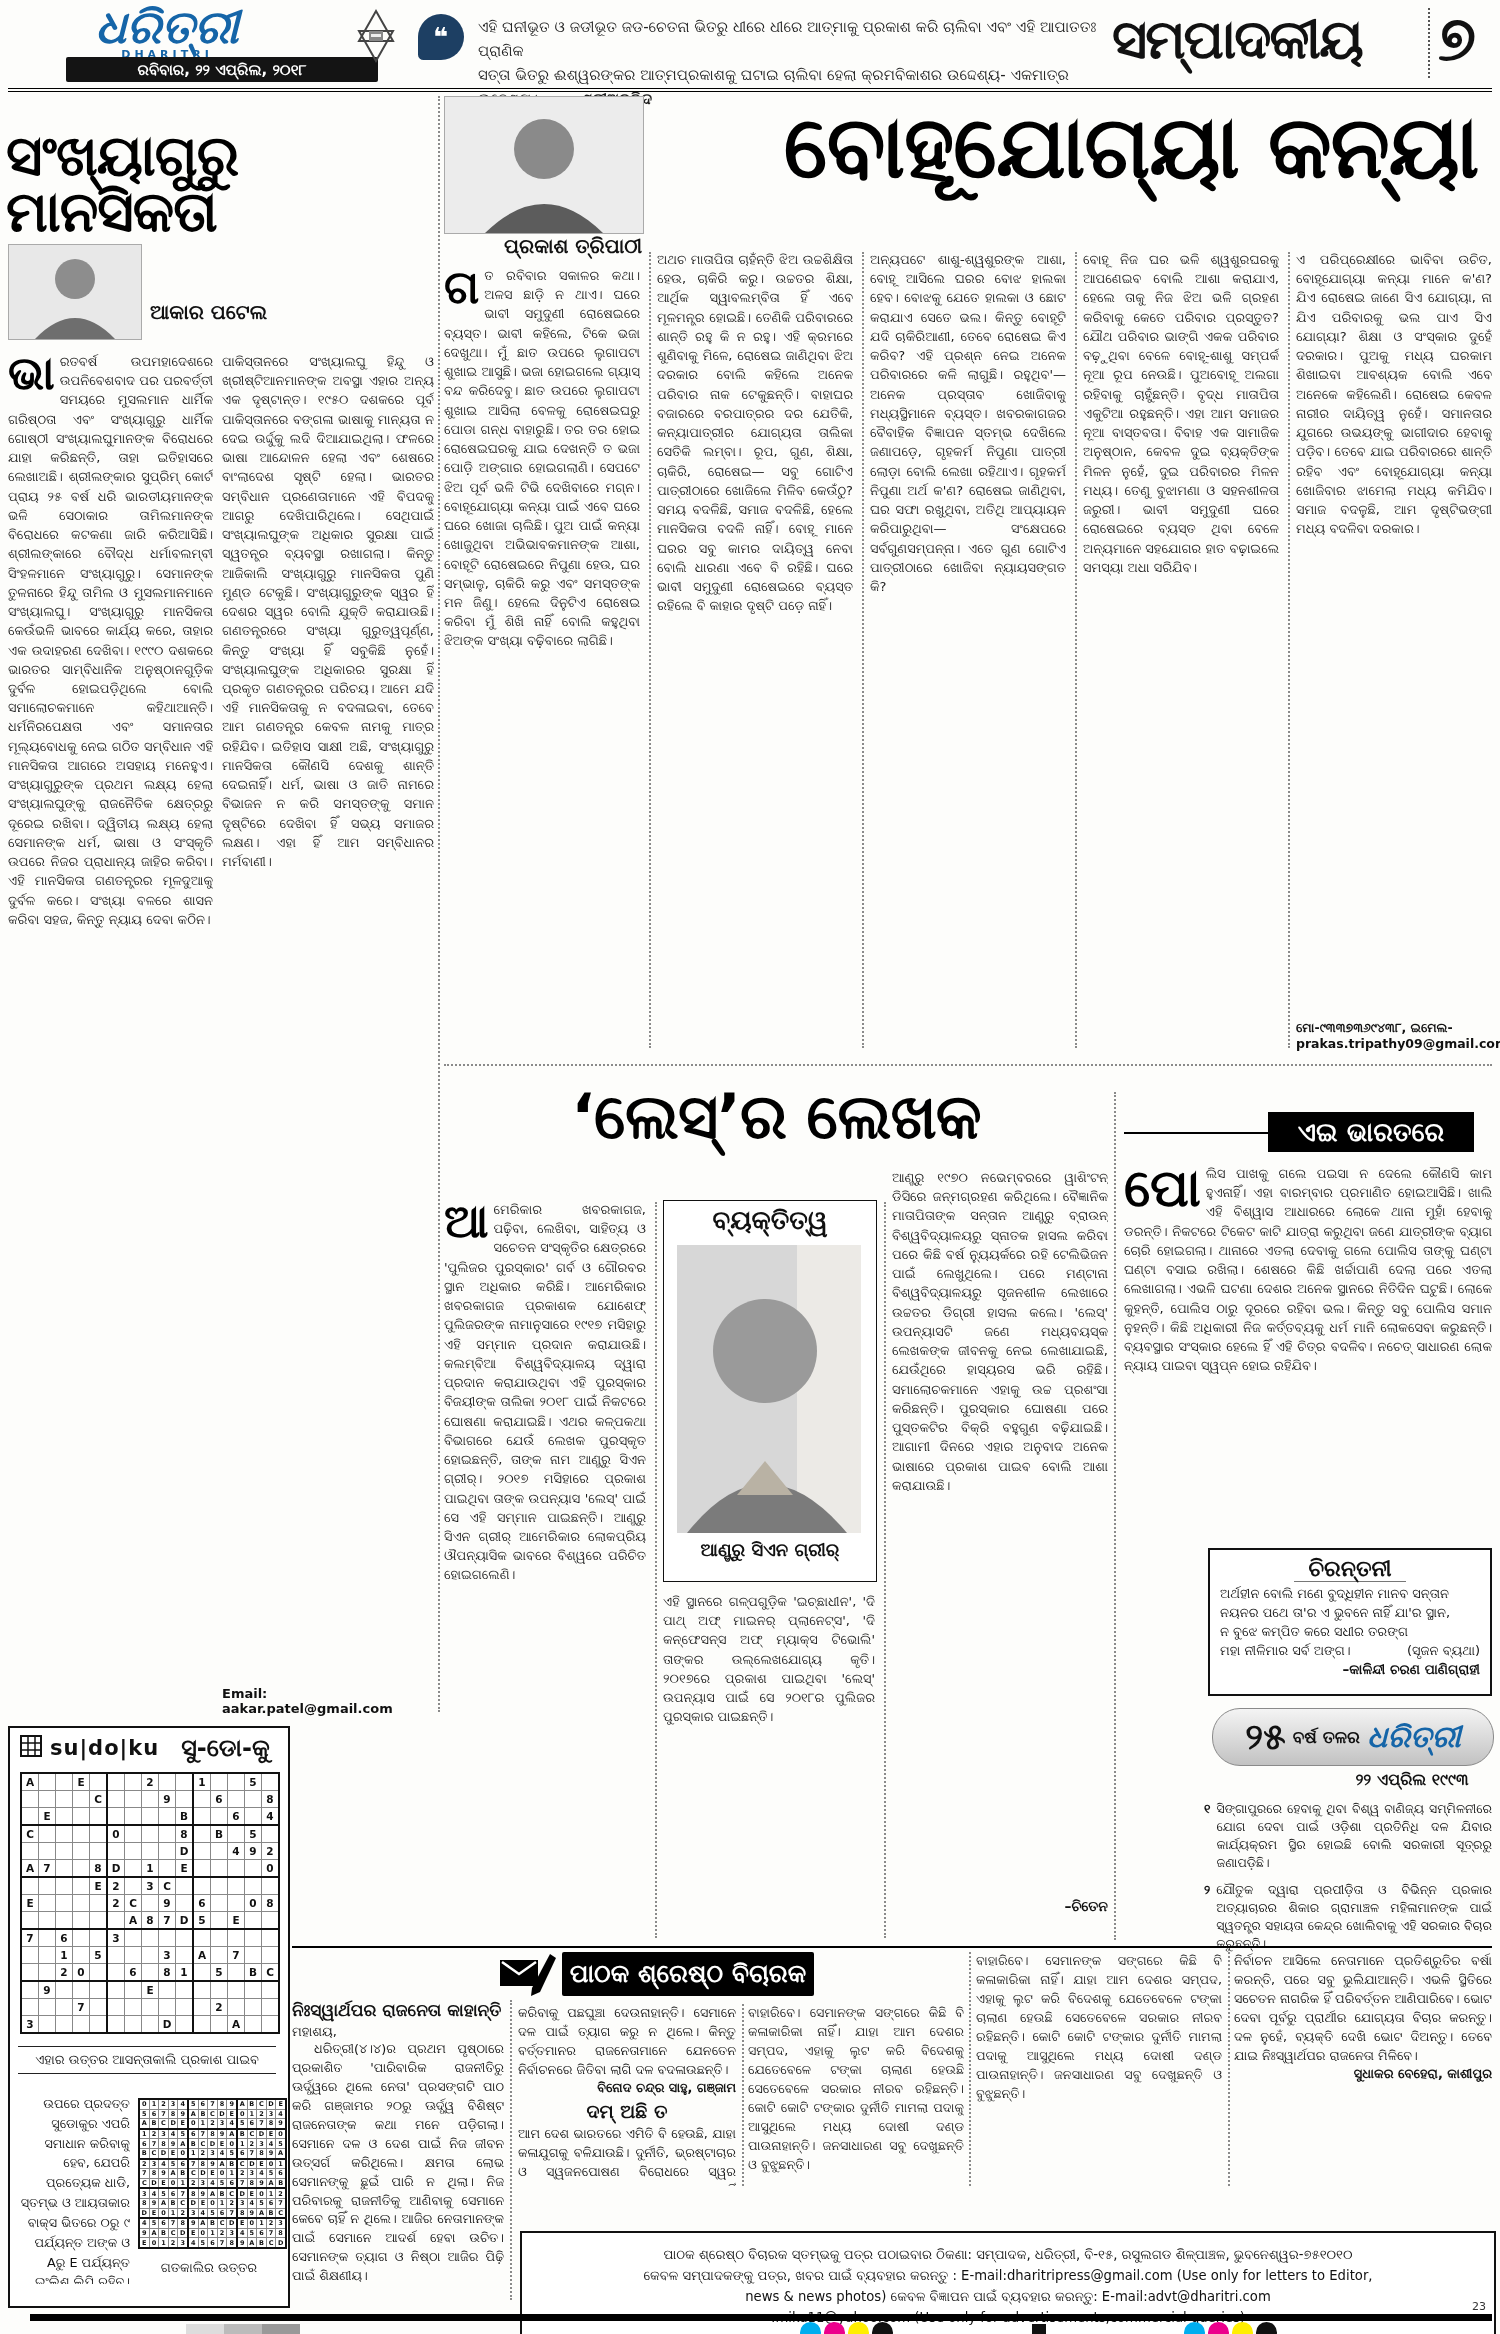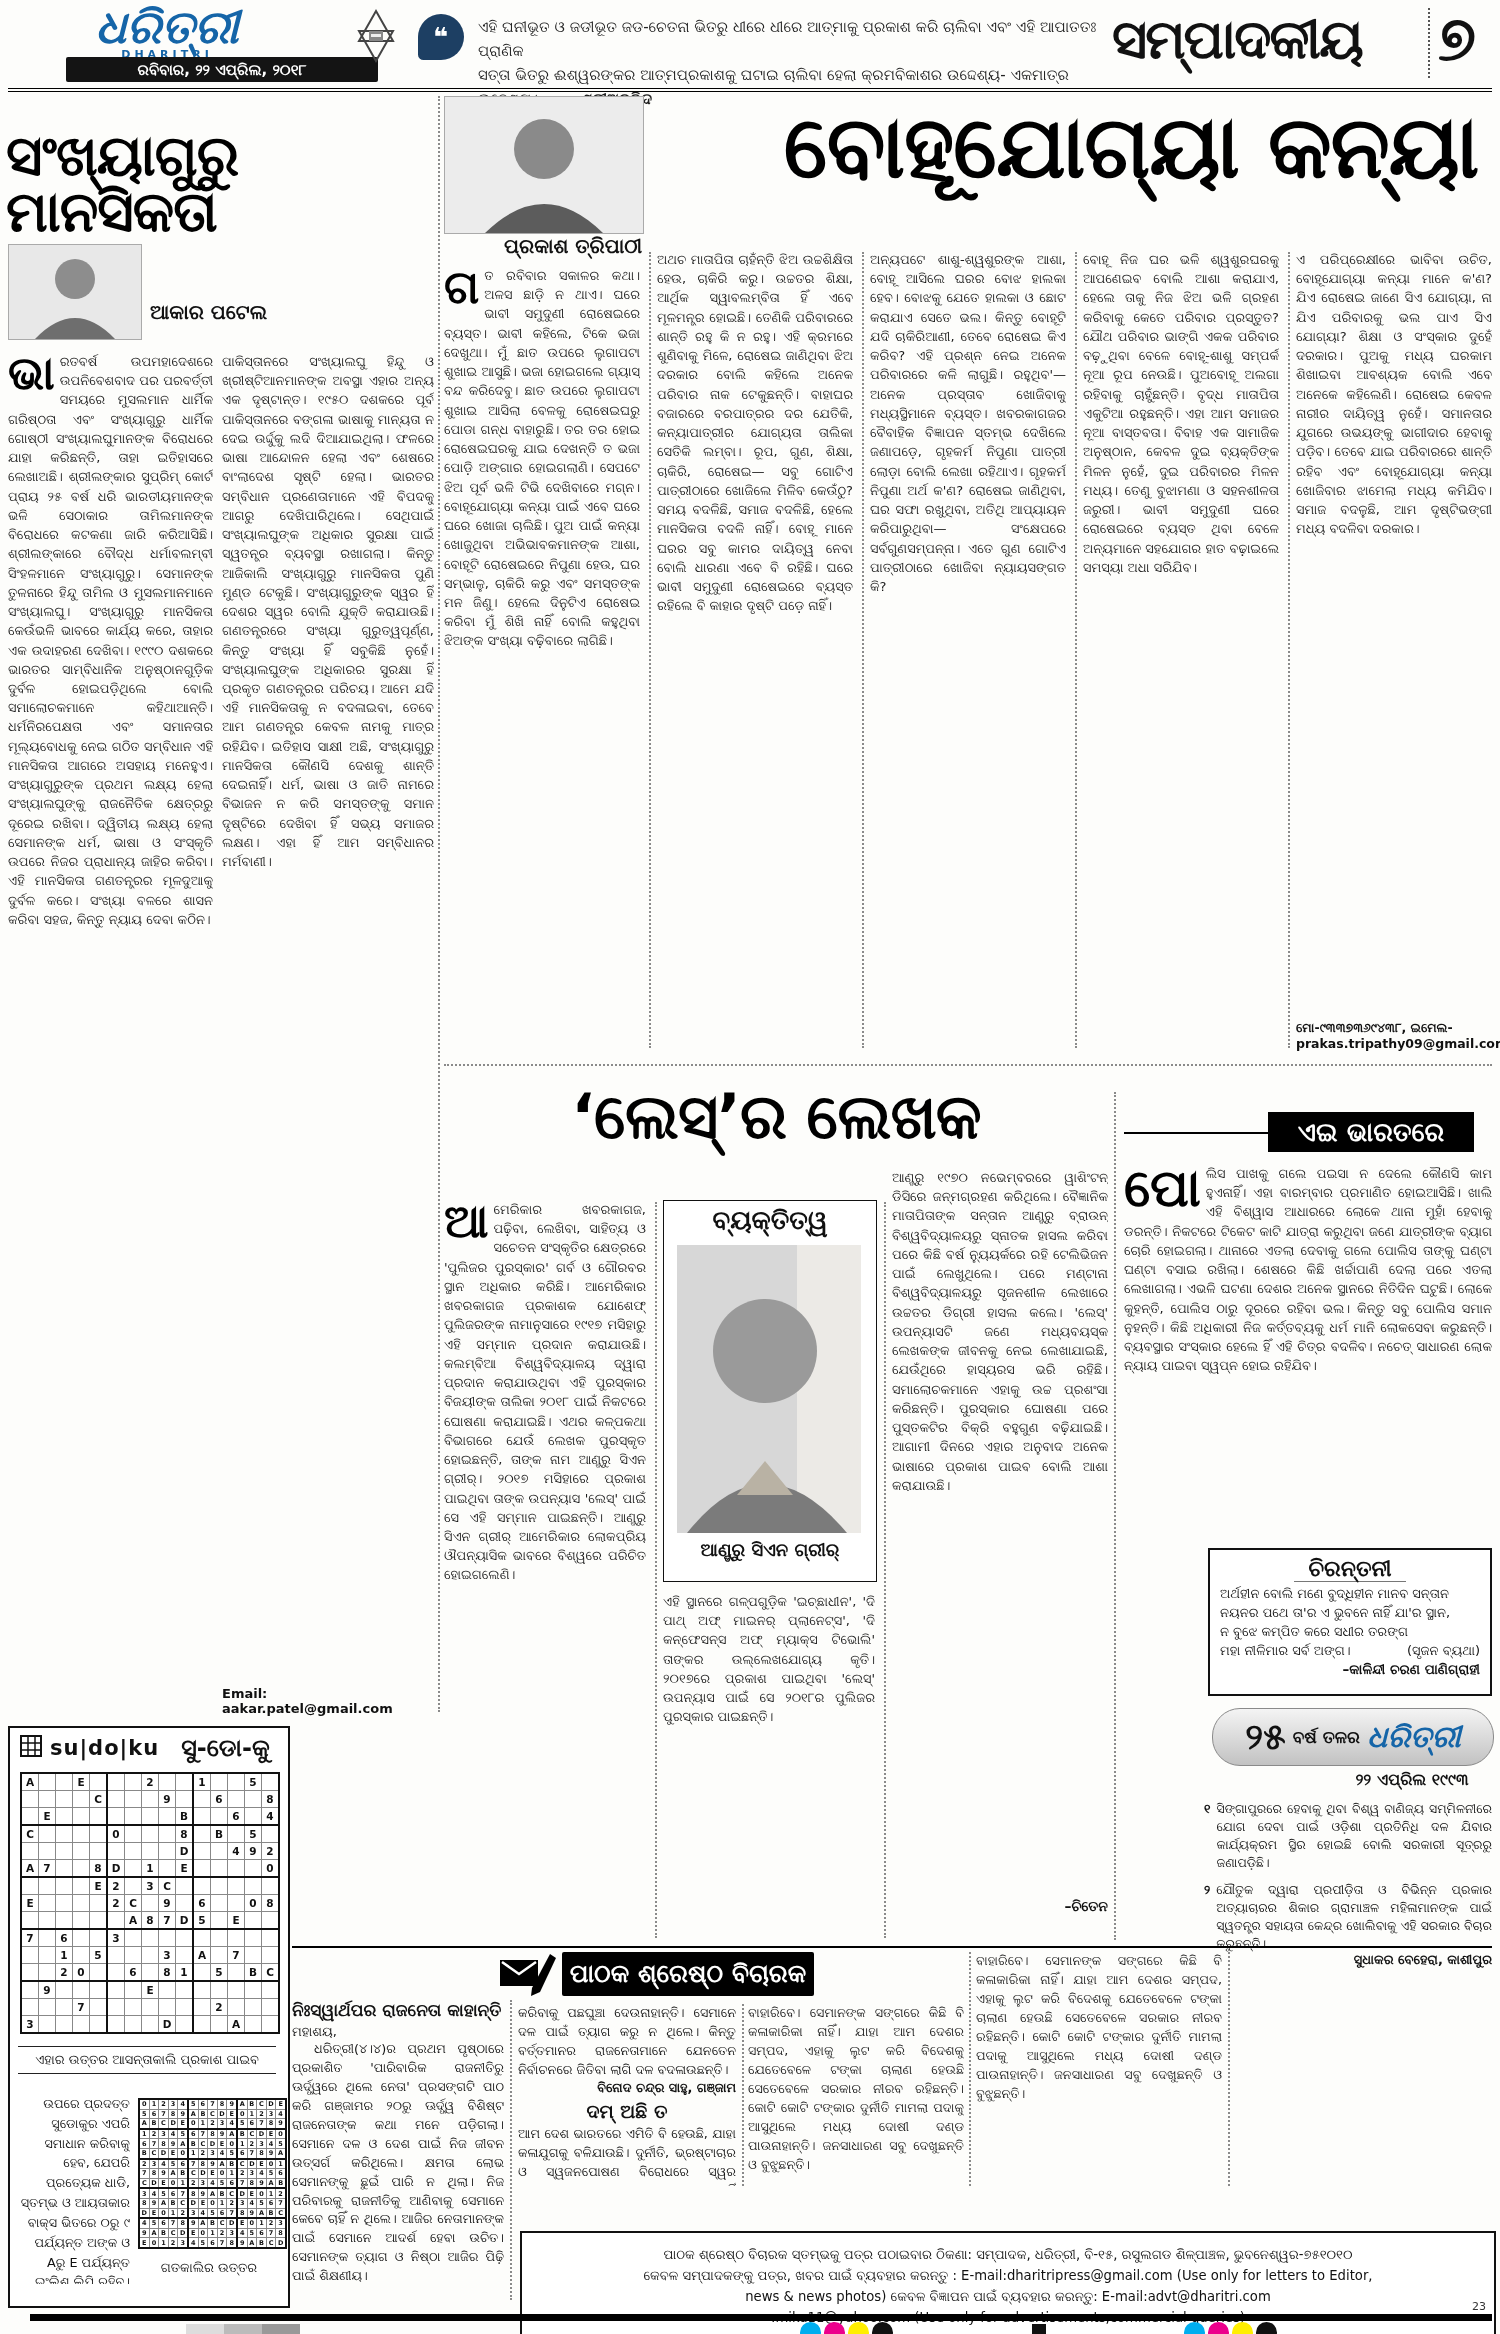--- a/index.html
+++ b/index.html
@@ -750,20 +750,21 @@
 
 <div class="col" style="left:748px;top:2004px;width:216px;height:182px;font-size:12.8px;">
   <span>ବାହାରିବେ। ସେମାନଙ୍କ ସଙ୍ଗରେ କିଛି ବି କଳାକାରିକା ନାହିଁ। ଯାହା ଆମ ଦେଶର ସମ୍ପଦ, ଏହାକୁ ଲୁଟ କରି ବିଦେଶକୁ ଯେତେବେଳେ ଟଙ୍କା ଚାଲାଣ ହେଉଛି ସେତେବେଳେ ସରକାର ନୀରବ ରହିଛନ୍ତି। କୋଟି କୋଟି ଟଙ୍କାର ଦୁର୍ନୀତି ମାମଲା ପଦାକୁ ଆସୁଥିଲେ ମଧ୍ୟ ଦୋଷୀ ଦଣ୍ଡ ପାଉନାହାନ୍ତି। ଜନସାଧାରଣ ସବୁ ଦେଖୁଛନ୍ତି ଓ ବୁଝୁଛନ୍ତି।</span>
 </div>
 
 <div class="col" style="left:976px;top:1952px;width:246px;height:234px;font-size:12.8px;">
   <span>ବାହାରିବେ। ସେମାନଙ୍କ ସଙ୍ଗରେ କିଛି ବି କଳାକାରିକା ନାହିଁ। ଯାହା ଆମ ଦେଶର ସମ୍ପଦ, ଏହାକୁ ଲୁଟ କରି ବିଦେଶକୁ ଯେତେବେଳେ ଟଙ୍କା ଚାଲାଣ ହେଉଛି ସେତେବେଳେ ସରକାର ନୀରବ ରହିଛନ୍ତି। କୋଟି କୋଟି ଟଙ୍କାର ଦୁର୍ନୀତି ମାମଲା ପଦାକୁ ଆସୁଥିଲେ ମଧ୍ୟ ଦୋଷୀ ଦଣ୍ଡ ପାଉନାହାନ୍ତି। ଜନସାଧାରଣ ସବୁ ଦେଖୁଛନ୍ତି ଓ ବୁଝୁଛନ୍ତି।</span>
 </div>
 
 <div class="abs" style="left:1234px;top:1952px;width:258px;height:234px;overflow:hidden;">
+  <span style="font-size:12.8px;line-height:1.48;text-align:justify;display:block;">ନିର୍ବାଚନ ଆସିଲେ ନେତାମାନେ ପ୍ରତିଶ୍ରୁତିର ବର୍ଷା କରନ୍ତି, ପରେ ସବୁ ଭୁଲିଯାଆନ୍ତି। ଏଭଳି ସ୍ଥିତିରେ ସଚେତନ ନାଗରିକ ହିଁ ପରିବର୍ତ୍ତନ ଆଣିପାରିବେ। ଭୋଟ ଦେବା ପୂର୍ବରୁ ପ୍ରାର୍ଥୀର ଯୋଗ୍ୟତା ବିଚାର କରନ୍ତୁ। ଦଳ ନୁହେଁ, ବ୍ୟକ୍ତି ଦେଖି ଭୋଟ ଦିଅନ୍ତୁ। ତେବେ ଯାଇ ନିଃସ୍ୱାର୍ଥପର ରାଜନେତା ମିଳିବେ।</span>
   <span class="sig" style="font-size:13px;">ସୁଧାକର ବେହେରା, କାଶୀପୁର</span>
 </div>
 
 <div class="vdiv" style="left:510px;top:2000px;height:300px;"></div>
 <div class="vdiv" style="left:742px;top:2004px;height:182px;"></div>
 <div class="vdiv" style="left:969px;top:1952px;height:234px;"></div>
 <div class="vdiv" style="left:1228px;top:1952px;height:234px;"></div>
 
 <div class="box" style="left:520px;top:2192px;width:972px;height:106px;display:flex;flex-direction:column;align-items:center;justify-content:center;
             font-size:13.2px;line-height:1.6;text-align:center;margin-top:39px;">

